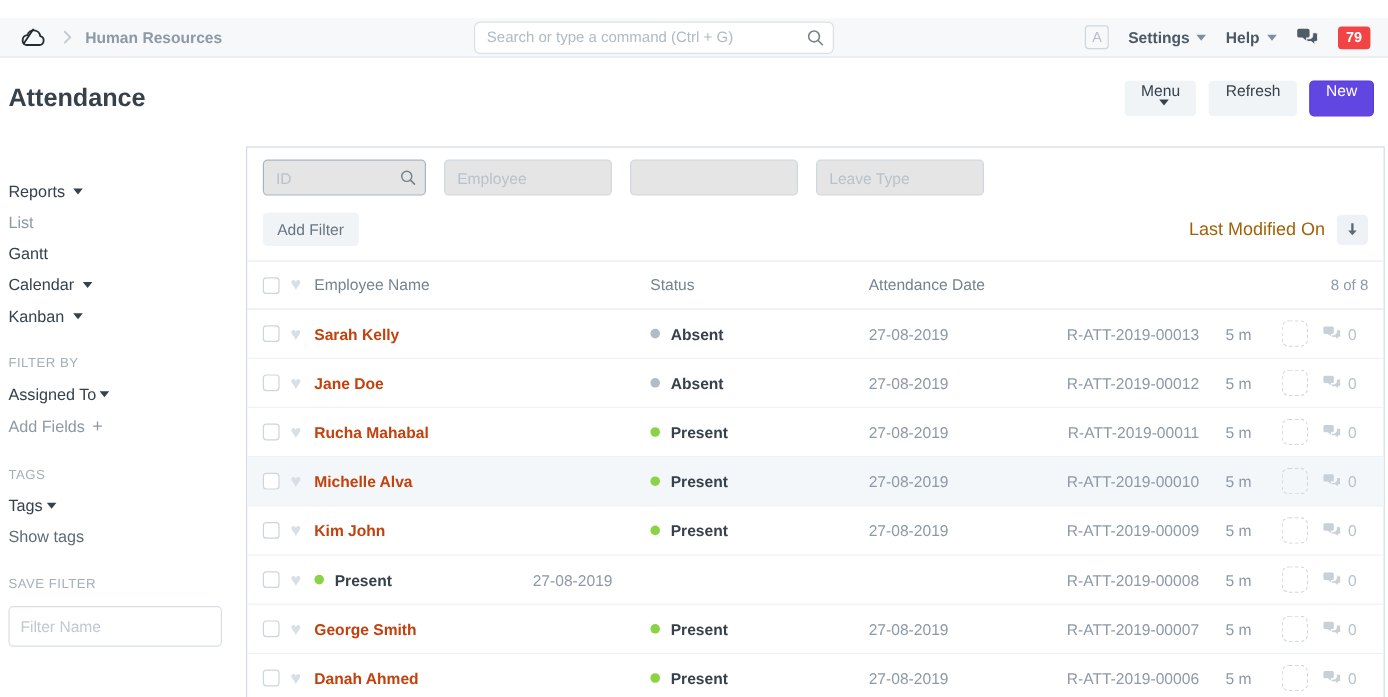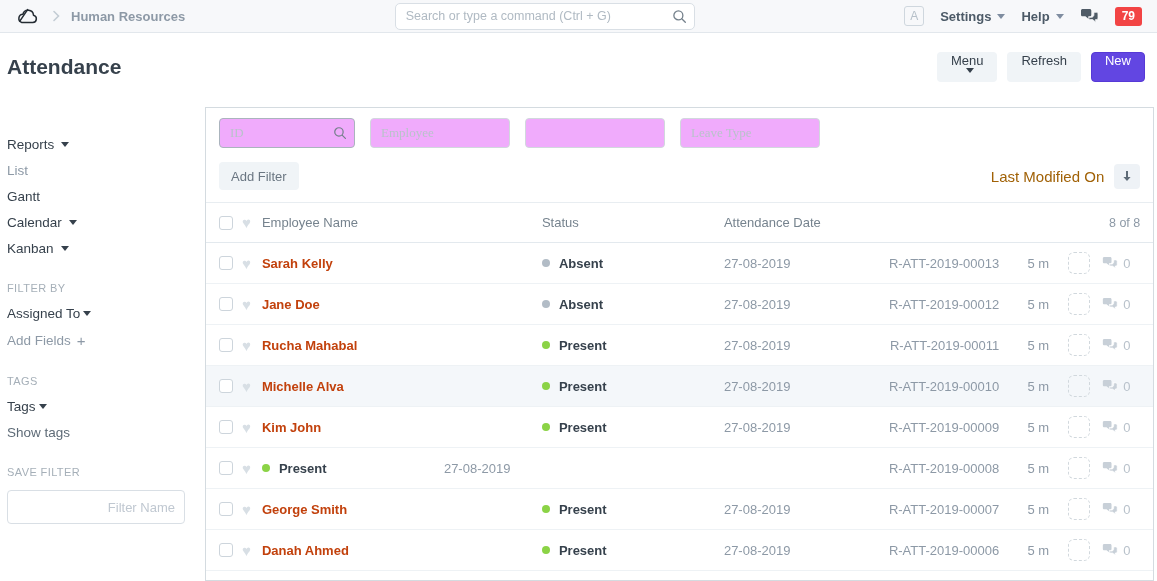--- a/index.html
+++ b/index.html
@@ -1,21 +1,21 @@
 <!DOCTYPE html>
 <html><head>
 <meta charset="utf-8">
 <style>
   * { margin:0; padding:0; box-sizing:border-box; }
   html,body { width:1157px; height:581px; overflow:hidden; background:#fff;
     font-family:"Liberation Sans", sans-serif; color:#36414c; font-size:13px; }
 
   
   .navbar { height:33px; background:#f7f8fa; border-bottom:1px solid #e2e7ec;
-    display:flex; align-items:center; padding:0 15px; }
+    display:flex; align-items:center; padding:0 15px;margin-top:15px; }
   .nav-left { display:flex; align-items:center; gap:10px; }
   .logo-icon { width:26px; height:22px; display:block; }
   .crumb-chevron { width:10px; height:12px; color:#c3ccd4; }
   .breadcrumb { color:#8d99a6; font-weight:bold; font-size:13px; }
   .nav-center { flex:1; display:flex; justify-content:center; }
   .search-box { position:relative; width:300px; }
   .search-box input { width:100%; height:27px; border:1px solid #d9dfe5; border-radius:5px;
     background:#fff; padding:0 30px 0 10px; font-size:12.5px; color:#36414c; outline:none;
     font-family:"Liberation Sans", sans-serif; }
   .search-box input::placeholder { color:#b0bac3; }
@@ -47,30 +47,30 @@
   .sidebar { width:205px; padding:30px 15px 0 7px; flex-shrink:0; }
   .side-item { margin-bottom:11px; font-size:13.5px; color:#36414c; cursor:pointer;
     display:flex; align-items:center; }
   .side-item.muted { color:#8d99a6; }
   .side-item .caret { margin-left:7px; }
   .side-item .caret.tight { margin-left:3px; }
   .side-section { margin-top:26px; margin-bottom:12px; font-size:11px; color:#a5afb8;
     letter-spacing:.4px; }
   .plus-glyph { color:#8d99a6; margin-left:6px; font-size:15px; }
   .filter-name-input { width:178px; height:30px; border:1px solid #d9dfe5; border-radius:4px;
-    padding:16px 9px; font-size:13px; color:#36414c; outline:none; font-family:"Liberation Sans", sans-serif;text-align:right; }
+    padding:16px 9px; font-size:13px; color:#36414c; outline:none; font-family:"Liberation Sans", sans-serif; }
   .filter-name-input::placeholder { color:#c0c8d1; }
 
   
   .main { flex:1; margin-right:11px; border:1px solid #d4dbe0; background:#fff; min-height:474px; }
   .filter-area { display:flex; gap:15px; padding:10px 13px 0; }
   .filter-input { position:relative; }
   .filter-input input { height:30px; border:1px solid #d1d8dd; border-radius:4px;
-    padding:0 10px; font-size:13px; color:#36414c; outline:none; background:#f0abfc;
-    font-family:Liberation Serif, serif; }
+    padding:0 10px; font-size:13px; color:#36414c; outline:none; background:#e5e5e5;
+    font-family:Liberation Sans, sans-serif; }
   .filter-input input::placeholder { color:#b9c2cb; }
   .fi-id input { width:136px; border-color:#aab4bd; padding-right:28px; }
   .fi-w input { width:140px; }
   .fi-search-glyph { position:absolute; right:8px; top:8px; width:14px; height:14px; color:#74808b; }
 
   .tag-row { display:flex; justify-content:space-between; align-items:center;
     padding:14px 13px 12px; border-bottom:1px solid #e8edf1; }
   .add-filter-btn { background:#f0f4f7; color:#6a7682; border:none; border-radius:4px;
     height:28px; padding:0 12px; font-size:13px; cursor:pointer; font-family:"Liberation Sans", sans-serif; }
   .sort-wrap { display:flex; align-items:center; gap:10px; }
@@ -89,21 +89,21 @@
     background:#fff; margin-right:9px; flex-shrink:0; cursor:pointer; }
   .heart { color:#d8dfe5; font-size:15px; margin-right:11px; flex-shrink:0; line-height:1; cursor:pointer; }
   .col-name { width:280px; font-weight:bold; color:#c2410c; }
   .list-header .col-name { font-weight:normal; color:#76838e; }
   .col-status { width:182px; display:flex; align-items:center; }
   .dot { width:8px; height:8px; border-radius:50%; margin-right:9px; flex-shrink:0; }
   .status-text { font-weight:bold; color:#36414c; }
   .col-date { width:165px; color:#8d99a6; }
   .list-header .col-date { color:#76838e; }
   .col-id { flex:1; text-align:right; color:#8d99a6; padding-right:22px; white-space:nowrap; }
-  .col-mod { width:34px; text-align:center; color:#8d99a6; margin-right:13px; white-space:nowrap; }
+  .col-mod { width:34px; text-align:left; color:#8d99a6; margin-right:13px; white-space:nowrap; }
   .avatar-placeholder { width:22px; height:22px; border:1px dashed #d1d8dd; border-radius:6px;
     margin-right:12px; flex-shrink:0; }
   .col-comment { width:38px; display:flex; align-items:center; gap:5px; color:#b9c2cb; }
   .comment-glyph { width:16px; height:14px; color:#c8d0d8; flex-shrink:0; }
   .count-right { flex:1; text-align:right; color:#8d99a6; font-size:12.5px; }
 </style>
 </head>
 <body>
 
 <div class="navbar">

